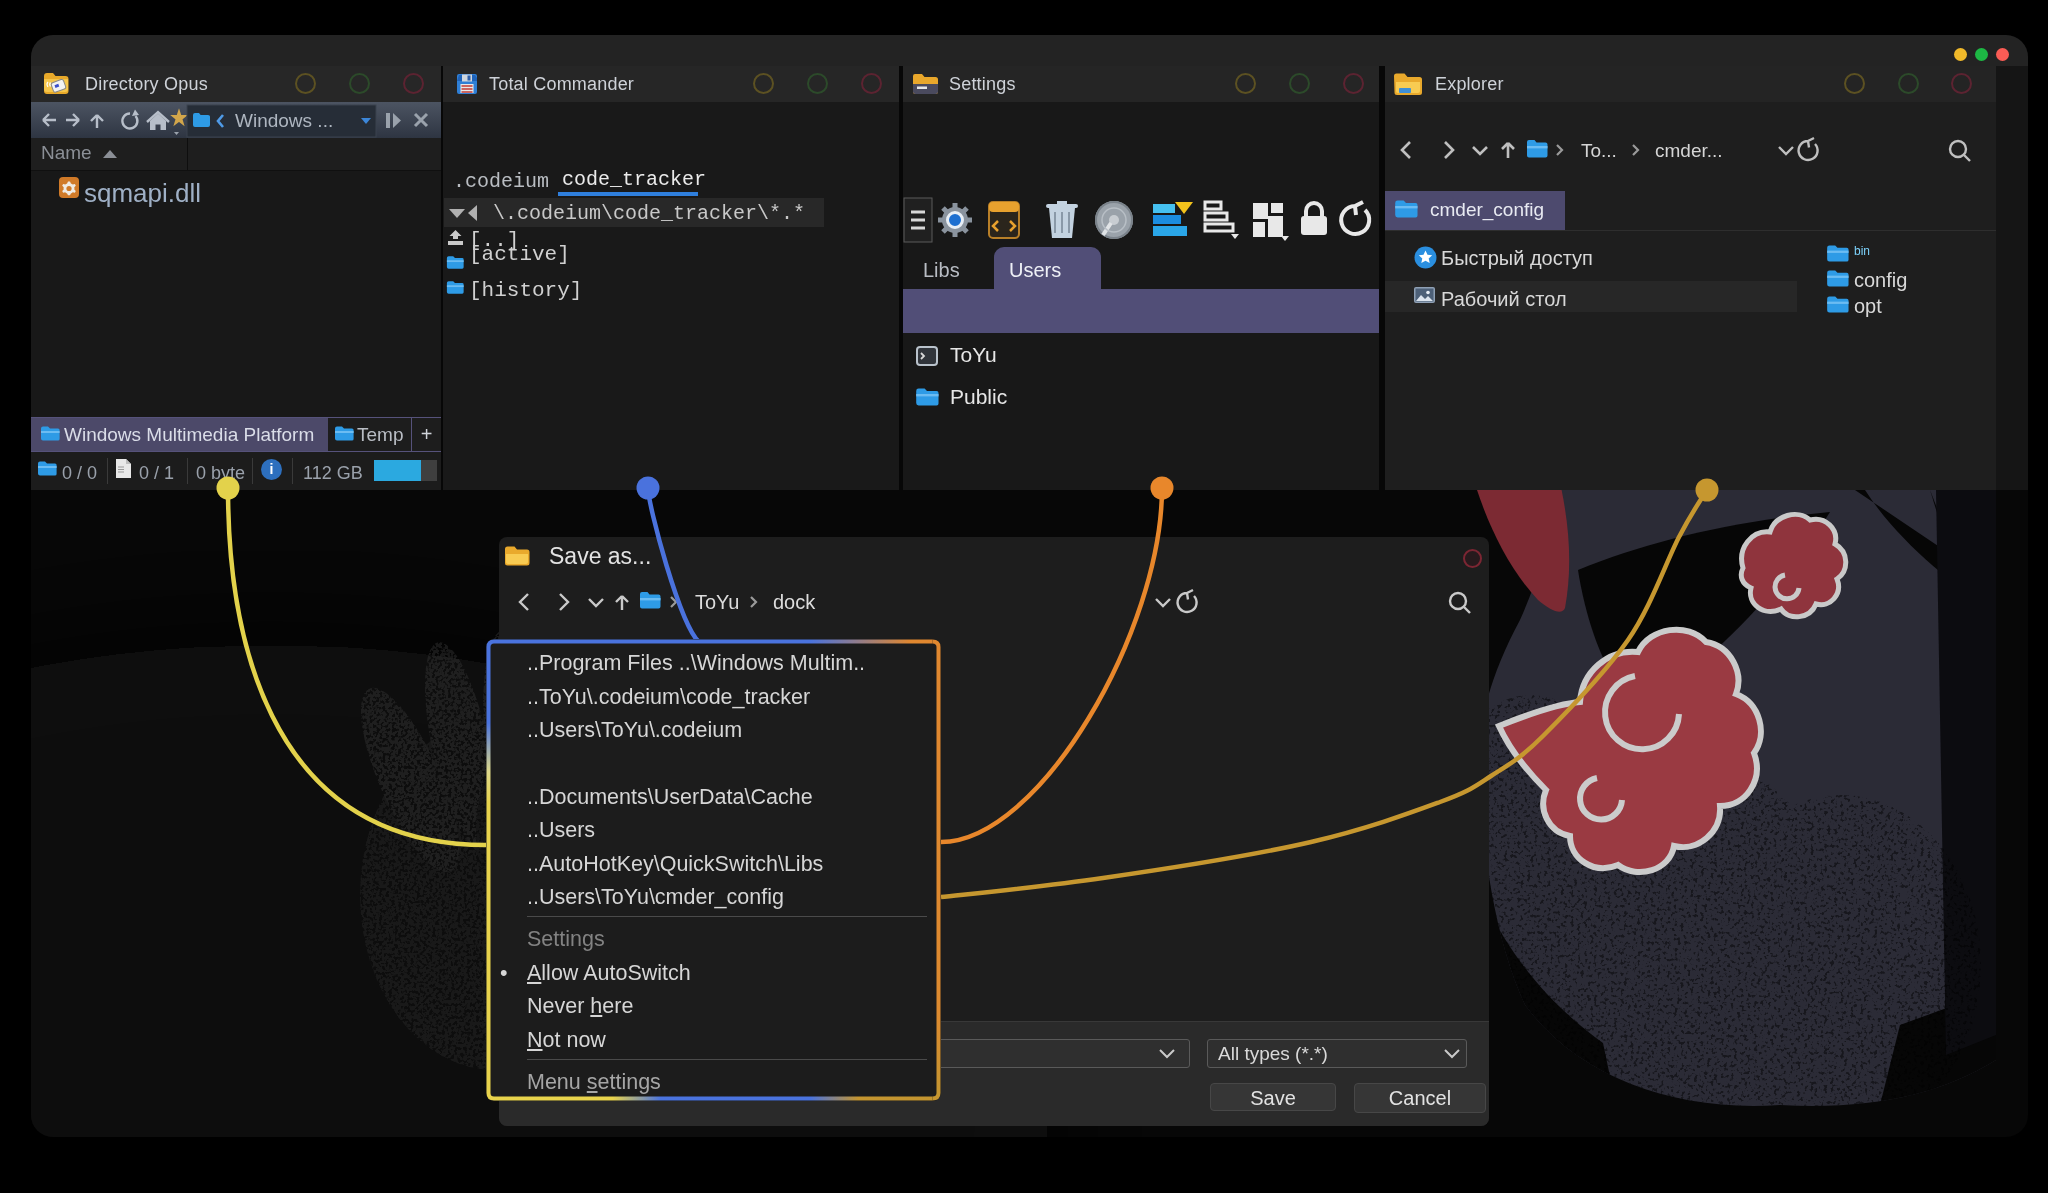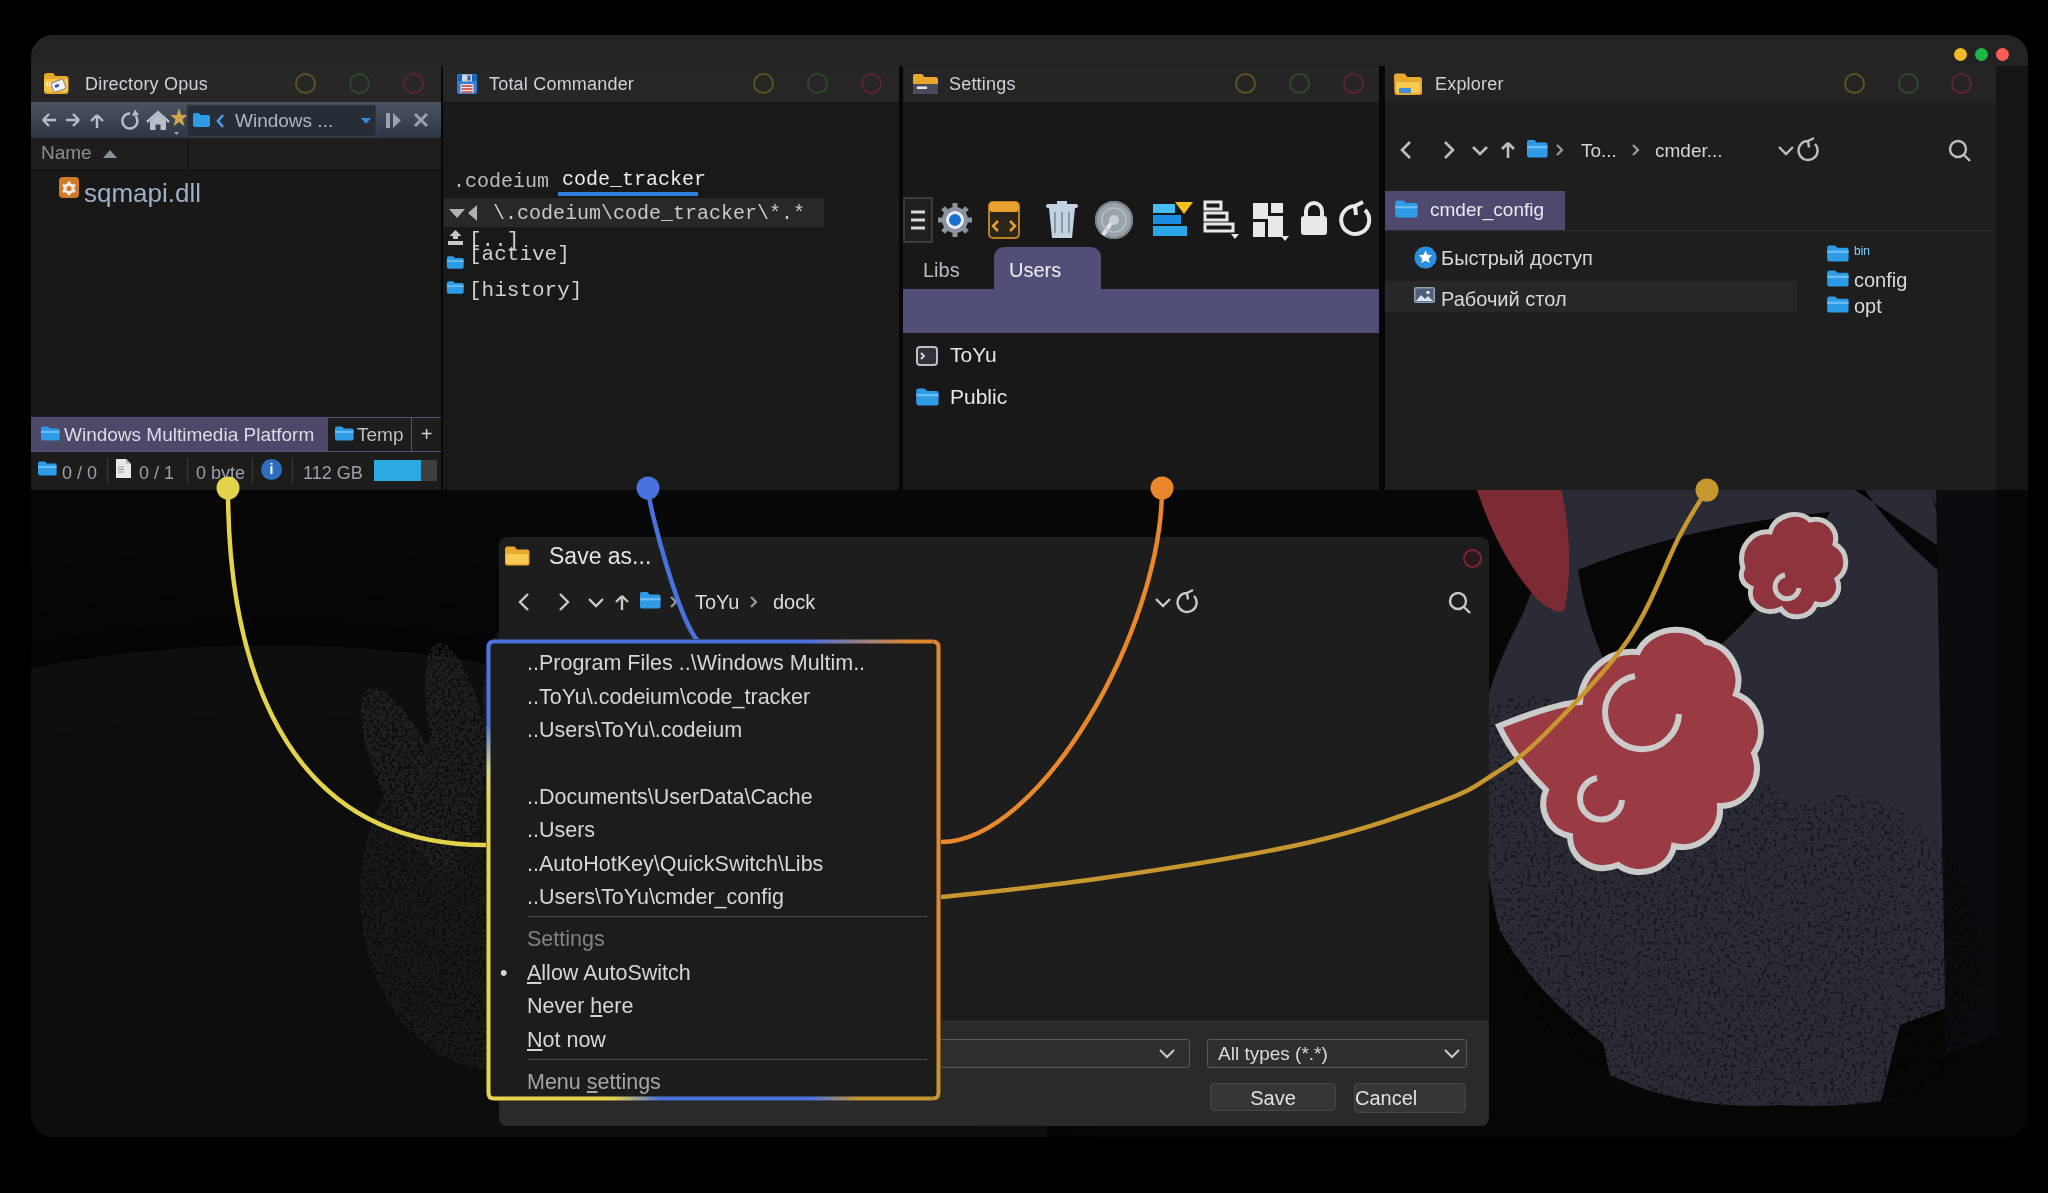--- a/index.html
+++ b/index.html
@@ -409,21 +409,21 @@
  <div class="abs" style="left:21px;top:502px;width:670px;height:29px;background:#2f2f2f;border:1px solid #5a5a5a;border-radius:3px;box-sizing:border-box"></div>
  <svg class="ovl" style="left:660px;top:512px" width="16" height="10">
       <path d="M1,1 l7,7 l7,-7" stroke="#c9c9c9" stroke-width="2" fill="none"></path>
     </svg>
  <div class="abs" style="left:708px;top:502px;width:260px;height:29px;background:#2f2f2f;border:1px solid #5a5a5a;border-radius:3px;box-sizing:border-box"></div>
  <div class="abs" style="left:719px;top:506px;font-size:19px;color:#d9d9d9">All types (*.*)</div>
  <svg class="ovl" style="left:945px;top:512px" width="16" height="10">
       <path d="M1,1 l7,7 l7,-7" stroke="#c9c9c9" stroke-width="2" fill="none"></path>
     </svg>
  <div class="abs" style="left:711px;top:546px;width:126px;height:28px;background:#363636;border:1px solid #474747;border-radius:4px;box-sizing:border-box;text-align:center;line-height:28px;font-size:20px;color:#e2e2e2">Save</div>
- <div class="abs" style="left:855px;top:546px;width:112px;height:30px;background:#363636;border:1px solid #474747;border-radius:4px;box-sizing:border-box;text-align:left;line-height:28px;font-size:20px;color:#e2e2e2">Cancel</div>
+ <div class="abs" style="left:855px;top:546px;width:132px;height:30px;background:#363636;border:1px solid #474747;border-radius:4px;box-sizing:border-box;text-align:center;line-height:28px;font-size:20px;color:#e2e2e2">Cancel</div>
 </div>
 
 <svg class="ovl" width="2048" height="1193" viewBox="0 0 2048 1193">
  <path d="M228,488 C228,620 260,845 486,845" stroke="#e3d24b" stroke-width="4.5" fill="none"></path>
  <path d="M648,488 C648,505 680,625 699,642" stroke="#4a72dd" stroke-width="4.5" fill="none"></path>
  <path d="M1162,488 C1162,630 1040,842 941,842" stroke="#e8872b" stroke-width="4.5" fill="none"></path>
  <path d="M1707,490 C1702,498 1692,512 1679,537 C1666,562 1651,607 1628,640 C1605,673 1566,713 1543,736 C1520,759 1508,765 1491,776 C1474,787 1470,791 1440,802 C1410,813 1367,829 1311,842 C1255,855 1165,869 1103,878 C1041,887 968,894 941,897" stroke="#c6972f" stroke-width="4.5" fill="none"></path>
  <circle cx="228" cy="488" r="11.5" fill="#e3d24b"></circle>
  <circle cx="648" cy="488" r="11.5" fill="#4a72dd"></circle>
  <circle cx="1162" cy="488" r="11.5" fill="#e8872b"></circle>

